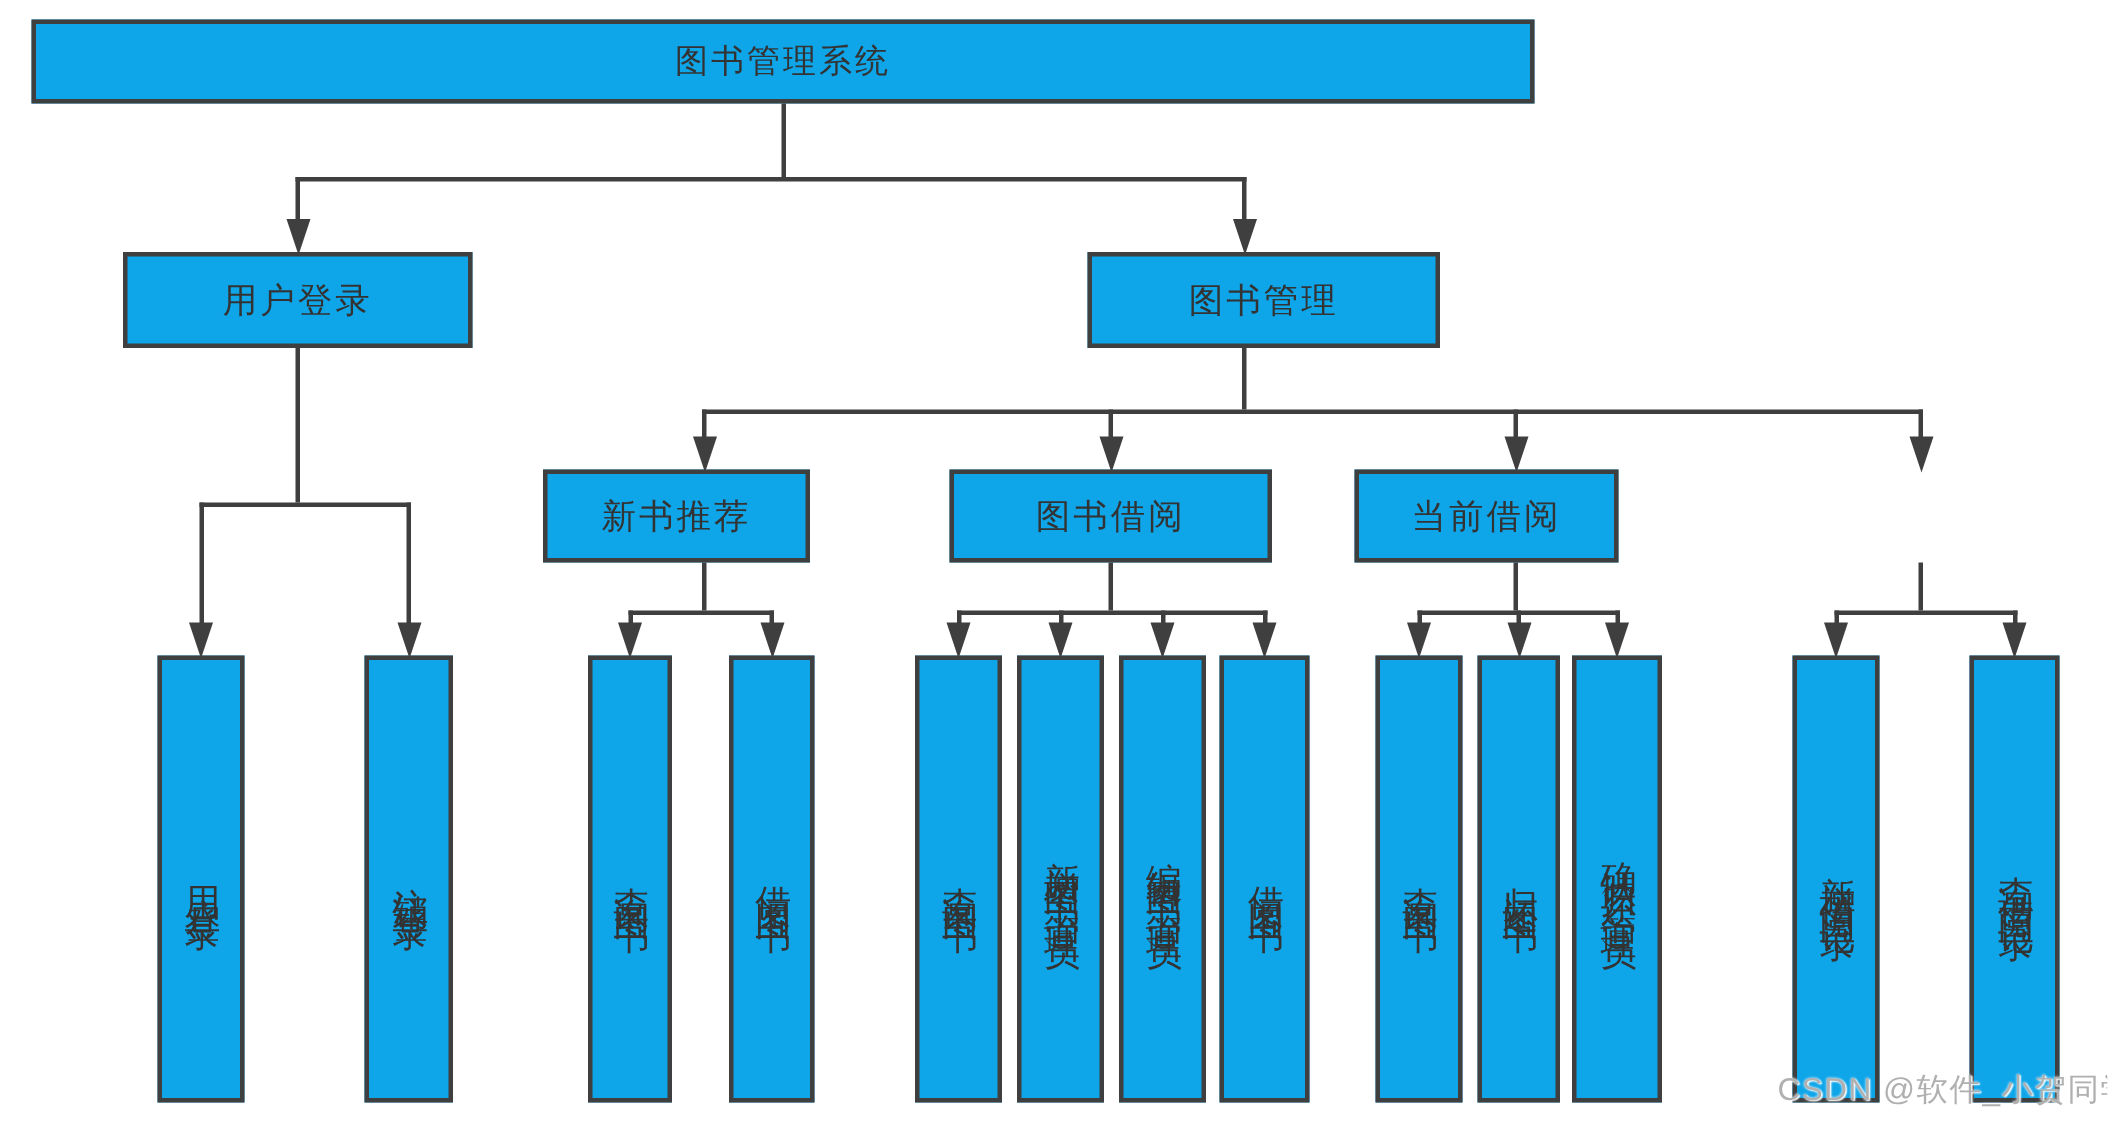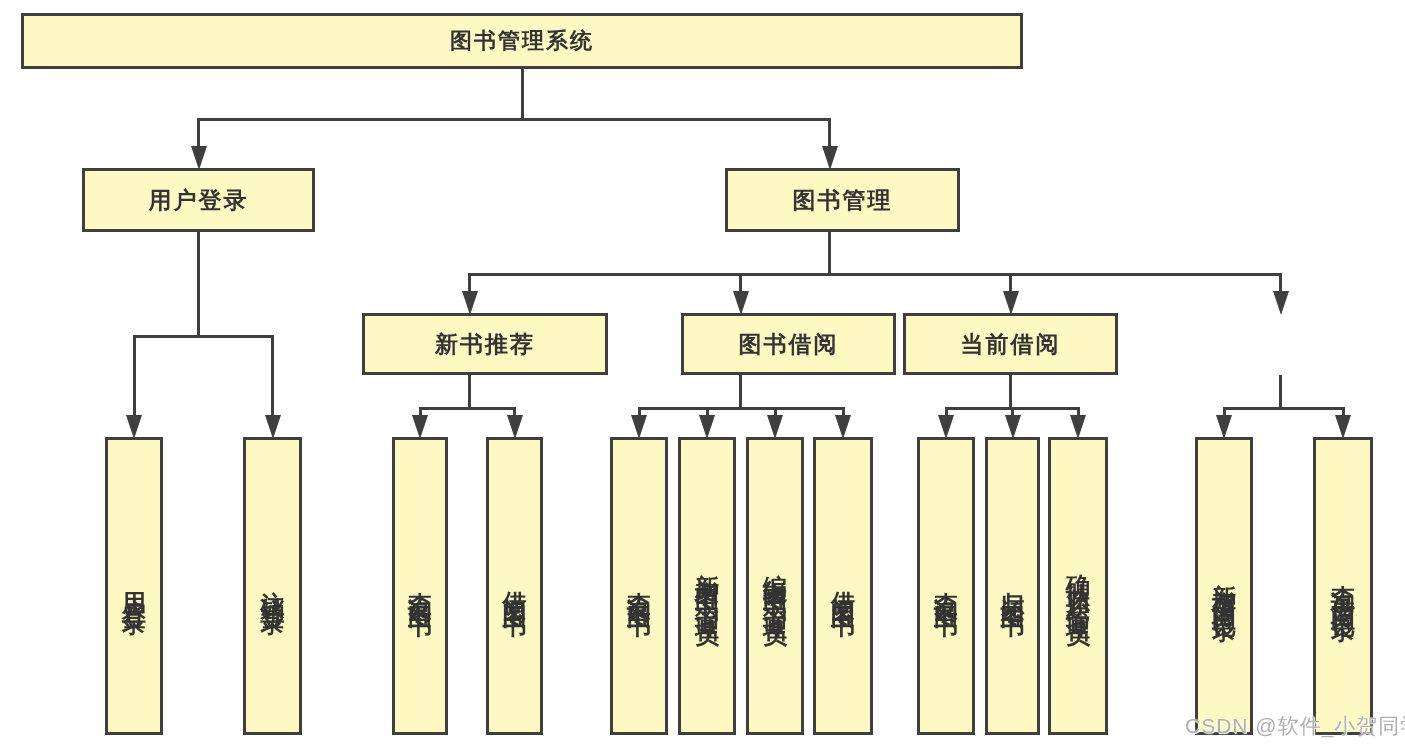--- a/index.html
+++ b/index.html
@@ -7,27 +7,26 @@
     position: relative;
     width: 1405px;
     height: 747px;
     overflow: hidden;
     font-family: "Liberation Sans", "DejaVu Sans", sans-serif;
     background: #ffffff;
   }
   .node {
     position: absolute;
     box-sizing: border-box;
-    background: #fef9c3;
+    background: #0ea5e9;
     border: 3px solid #3f3f3f;
     display: flex;
     align-items: center;
     justify-content: center;
     text-align: right;
-    font-weight: bold;
   }
   .node.horiz {
     font-size: 23px;
     letter-spacing: 2px;
   }
   .node.vert {
     writing-mode: vertical-rl;
     text-orientation: mixed;
     font-size: 24px;
     letter-spacing: 7px;
@@ -56,23 +55,23 @@
   }
 </style>
 </head>
 <body>
 
 <div id="canvas">
   <span class="watermark" style="left: 1185px; top: 712px; color: rgb(176, 176, 176);">CSDN @软件_小贺同学</span>
 <div class="node horiz" style="left: 21px; top: 13px; width: 1002px; height: 56px; font-size: 22px; border-color: rgb(63, 63, 63); color: rgb(51, 51, 51);">图书管理系统</div>
     <div class="node horiz" style="left: 82px; top: 168px; width: 233px; height: 64px; border-color: rgb(63, 63, 63); color: rgb(51, 51, 51);">用户登录</div>
     <div class="node horiz" style="left: 712px; top: 168px; width: 235px; height: 64px; border-color: rgb(63, 63, 63); color: rgb(51, 51, 51); margin-left: 13px;">图书管理</div>
-    <div class="node horiz" style="left: 362px; top: 313px; width: 246px; height: 62px; border-color: rgb(63, 63, 63); color: rgb(51, 51, 51);">新书推荐</div>
-    <div class="node horiz" style="left: 633px; top: 313px; width: 215px; height: 62px; border-color: rgb(63, 63, 63); color: rgb(51, 51, 51); margin-left: 48px;">图书借阅</div>
-    <div class="node horiz" style="left: 903px; top: 313px; width: 215px; height: 62px; border-color: rgb(63, 63, 63); color: rgb(51, 51, 51);">当前借阅</div>
+    <div class="node horiz" style="left: 362px; top: 313px; width: 178px; height: 62px; border-color: rgb(63, 63, 63); color: rgb(51, 51, 51);">新书推荐</div>
+    <div class="node horiz" style="left: 633px; top: 313px; width: 215px; height: 62px; border-color: rgb(63, 63, 63); color: rgb(51, 51, 51);">图书借阅</div>
+    <div class="node horiz" style="left: 903px; top: 313px; width: 176px; height: 62px; border-color: rgb(63, 63, 63); color: rgb(51, 51, 51);">当前借阅</div>
     <div class="node vert" style="left: 105px; top: 437px; width: 58px; height: 298px; border-color: rgb(63, 63, 63); color: rgb(51, 51, 51);">用户登录</div>
     <div class="node vert" style="left: 243px; top: 437px; width: 59px; height: 298px; border-color: rgb(63, 63, 63); color: rgb(51, 51, 51);">注销登录</div>
     <div class="node vert" style="left: 392px; top: 437px; width: 56px; height: 298px; border-color: rgb(63, 63, 63); color: rgb(51, 51, 51);">查询图书</div>
     <div class="node vert" style="left: 486px; top: 437px; width: 57px; height: 298px; border-color: rgb(63, 63, 63); color: rgb(51, 51, 51);">借阅图书</div>
     <div class="node vert" style="left: 610px; top: 437px; width: 58px; height: 298px; border-color: rgb(63, 63, 63); color: rgb(51, 51, 51);">查询图书</div>
     <div class="node vert" style="left: 678px; top: 437px; width: 58px; height: 298px; border-color: rgb(63, 63, 63); color: rgb(51, 51, 51);">新增图书（管理员）</div>
     <div class="node vert" style="left: 746px; top: 437px; width: 58px; height: 298px; border-color: rgb(63, 63, 63); color: rgb(51, 51, 51);">编辑图书（管理员）</div>
     <div class="node vert" style="left: 813px; top: 437px; width: 60px; height: 298px; border-color: rgb(63, 63, 63); color: rgb(51, 51, 51);">借阅图书</div>
     <div class="node vert" style="left: 917px; top: 437px; width: 58px; height: 298px; border-color: rgb(63, 63, 63); color: rgb(51, 51, 51);">查询图书</div>
     <div class="node vert" style="left: 985px; top: 437px; width: 55px; height: 298px; border-color: rgb(63, 63, 63); color: rgb(51, 51, 51);">归还图书</div>

